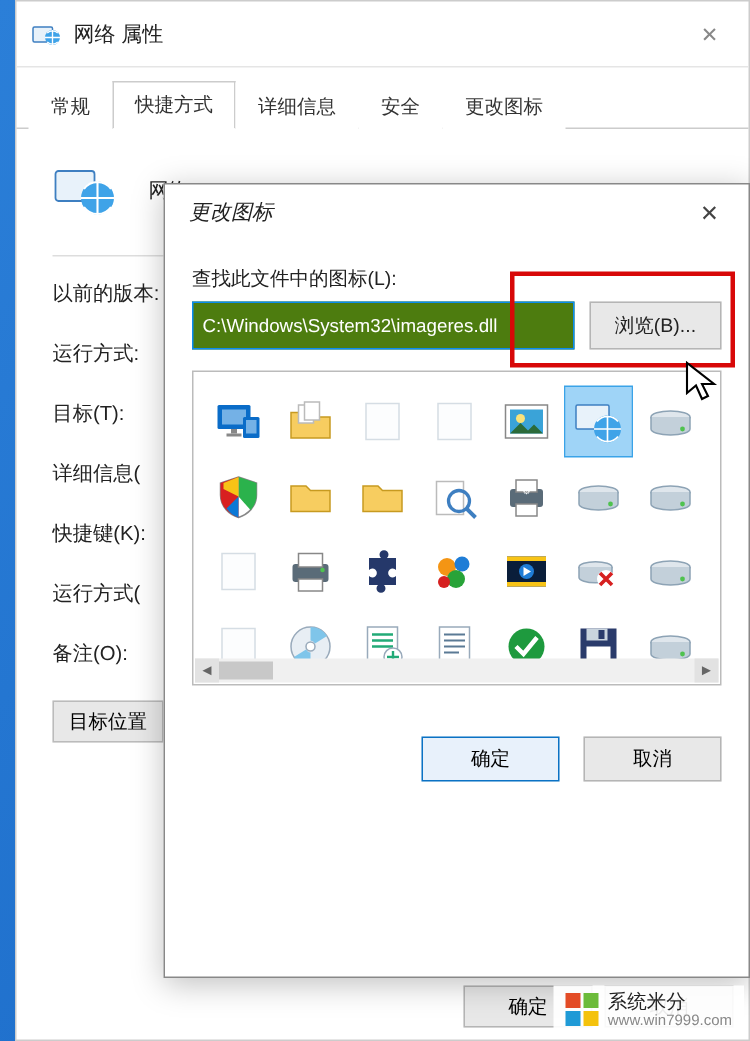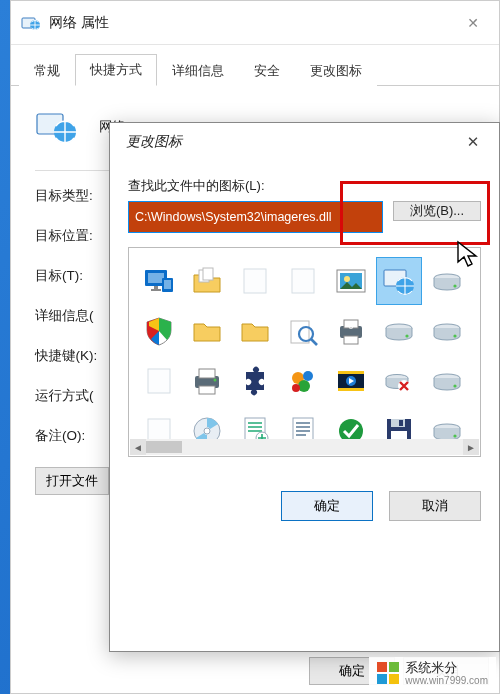--- a/index.html
+++ b/index.html
@@ -147,29 +147,29 @@
   }
   .path-row {
     display: flex;
     align-items: stretch;
     margin-bottom: 14px;
   }
   .path-input {
     flex: 1;
     height: 32px;
     border: 1px solid #0a8cf0;
-    background: #c2410c;
+    background: #4d7c0f;
     color: #fff;
     font-size: 12.5px;
     padding: 0 6px;
     outline: none;
   }
   .browse-btn {
     width: 88px;
-    height: 20px;
+    height: 32px;
     margin-left: 10px;
     background: #e8e8e8;
     border: 1px solid #b5b5b5;
     font-size: 13px;
     color: #222;
     display: flex; align-items: center; justify-content: center;
   }
   .highlight-box {
     position: absolute;
     left: 340px;
@@ -331,42 +331,42 @@
         <svg width="42" height="42" viewBox="0 0 42 42">
           <rect x="2" y="8" width="26" height="20" rx="2" fill="#e8f2fa" stroke="#3e7fc1" stroke-width="1.2"></rect>
           <circle cx="30" cy="26" r="11" fill="#3fa3e8"></circle>
           <path d="M19 26 h22 M30 15 v22 M21 20 a11 11 0 0 1 18 0 M21 32 a11 11 0 0 0 18 0" stroke="#fff" stroke-width="1.4" fill="none"></path>
         </svg>
       </span>
       <span class="app-name">网络</span>
     </div>
     <hr class="sep">
     <div class="form-row">
-        <span class="label">目标类型:</span>
-      </div>
-    <div class="form-row">
-        <span class="label">目标位置:</span>
+        <span class="label">以前的版本:</span>
+      </div>
+    <div class="form-row">
+        <span class="label">运行方式:</span>
       </div>
     <div class="form-row">
         <span class="label">目标(T):</span>
       </div>
     <div class="form-row">
         <span class="label">详细信息(</span>
       </div>
     <div class="form-row">
         <span class="label">快捷键(K):</span>
       </div>
     <div class="form-row">
         <span class="label">运行方式(</span>
       </div>
     <div class="form-row">
         <span class="label">备注(O):</span>
       </div>
     <div class="form-row">
-        <span class="open-btn">打开文件</span>
+        <span class="open-btn">目标位置</span>
       </div>
   </div>
 
   <div class="props-footer">
     <div class="pbtn">确定</div>
     <div class="pbtn">取消</div>
   </div>
 </div>
 
 <div class="dialog-window">

